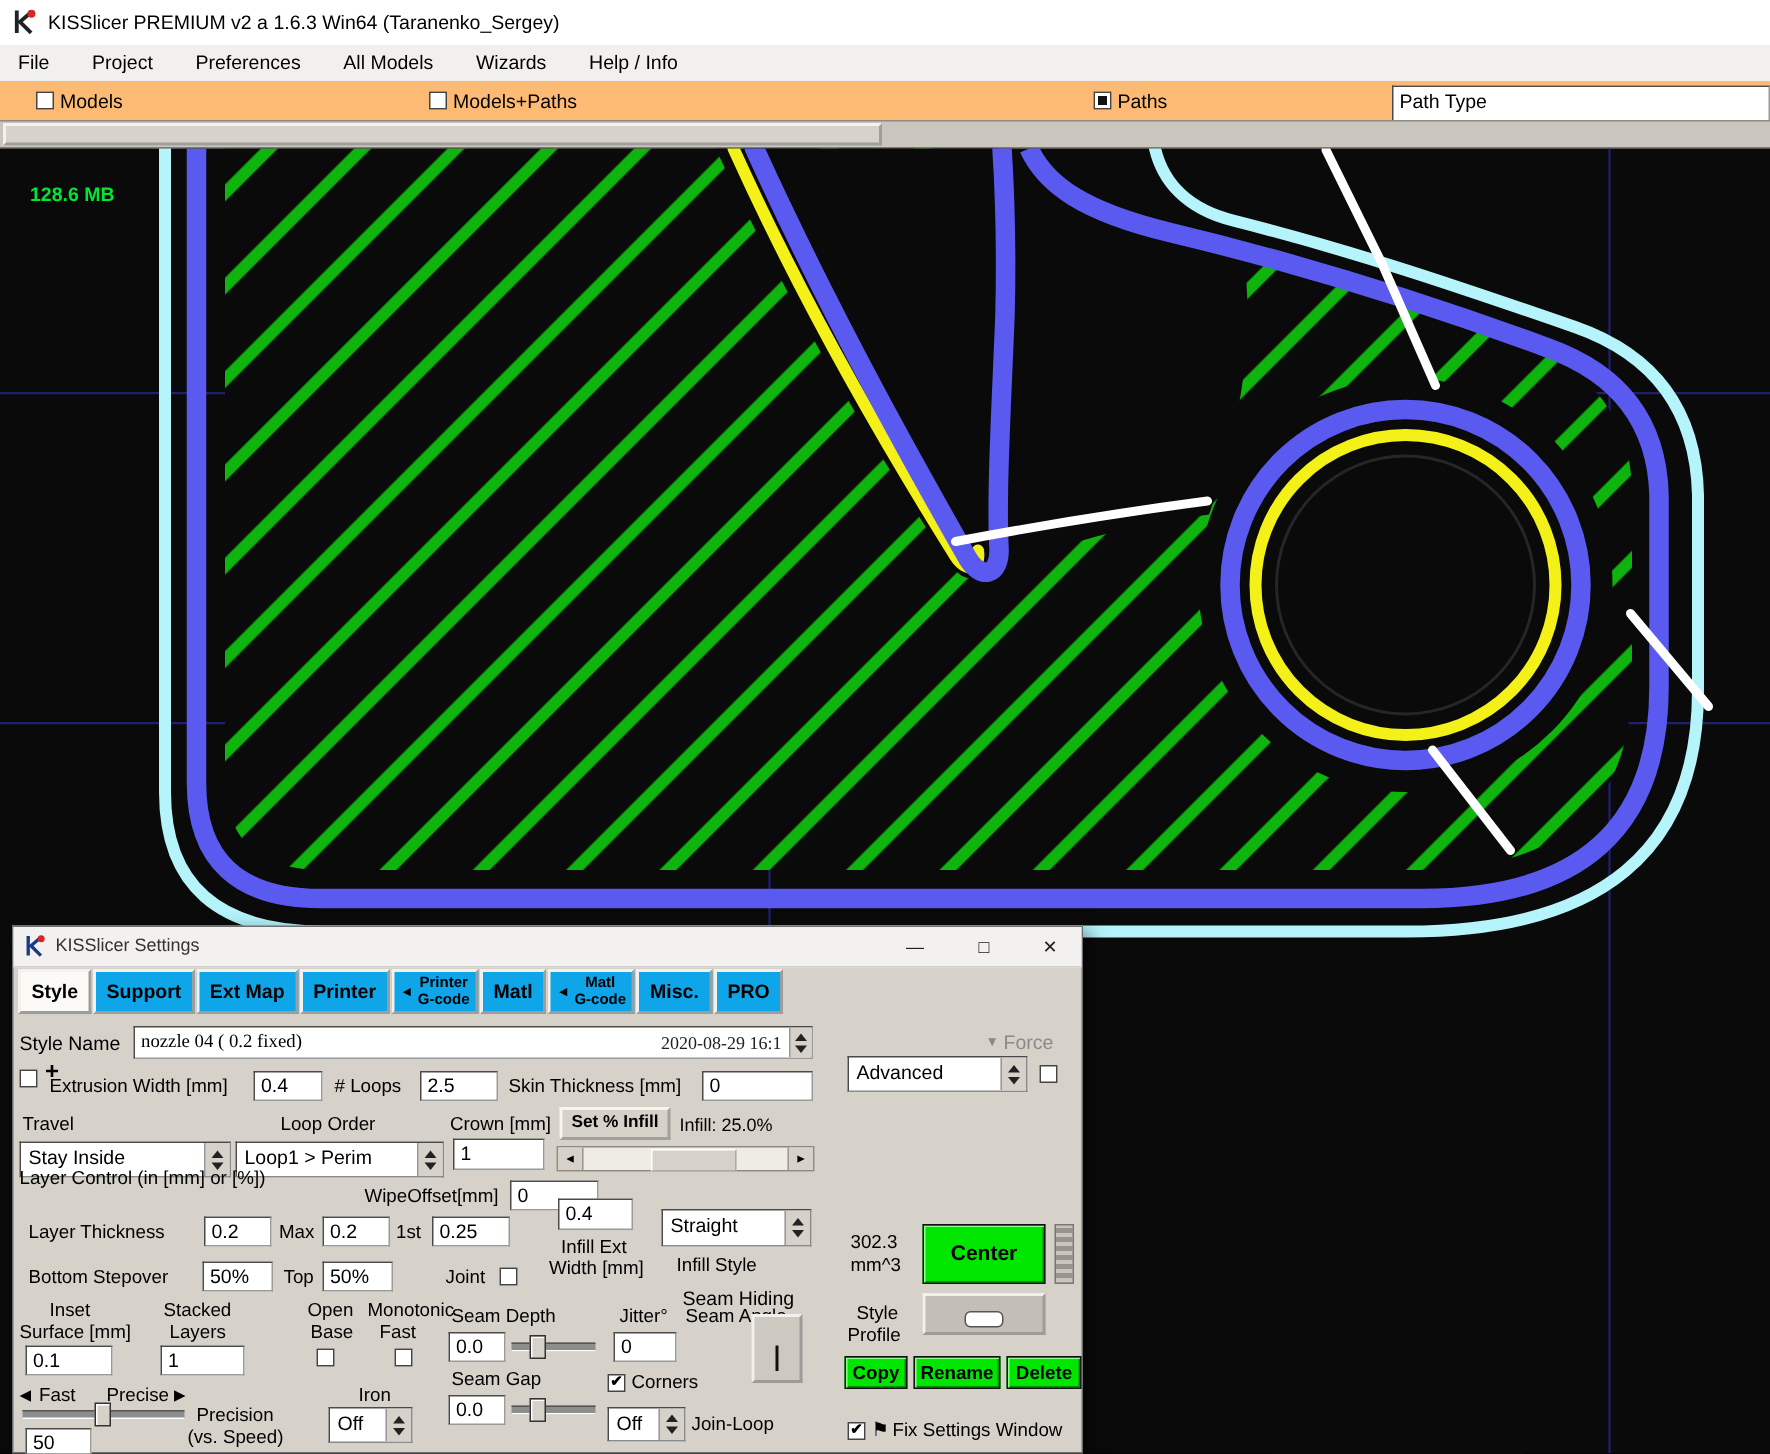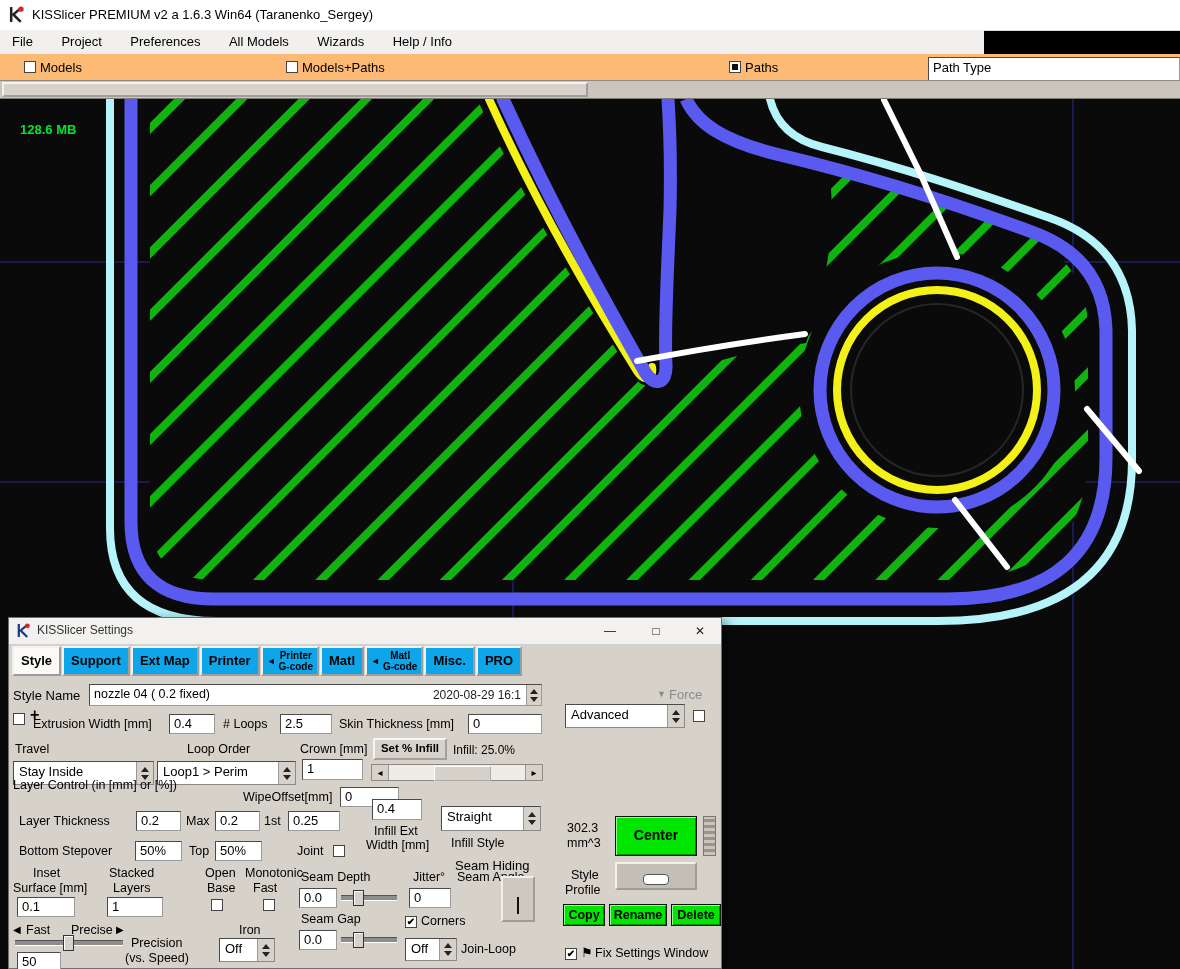--- a/index.html
+++ b/index.html
@@ -2,21 +2,21 @@
 <html><head>
 <meta charset="utf-8">
 <style>
   html,body{margin:0;padding:0}
   body{width:1180px;height:969px;position:relative;overflow:hidden;background:#000;
        font-family:"Liberation Sans",sans-serif;-webkit-font-smoothing:antialiased}
   .abs{position:absolute}
   .lbl{position:absolute;white-space:nowrap;font-size:12.5px;color:#000}
   .fld{position:absolute;background:#fff;border:1px solid #9a9a9a;border-top-color:#4a4a4a;border-left-color:#4a4a4a;
        box-sizing:border-box;font-size:13px;padding:1px 4px;white-space:nowrap;overflow:hidden;color:#000}
-  .mono{font-family:Liberation Sans, sans-serif}
+  .mono{font-family:Liberation Serif, serif}
   .combo{position:absolute;background:#fff;border:1px solid #8a8a8a;border-top-color:#4a4a4a;border-left-color:#4a4a4a;
        box-sizing:border-box;font-size:13px;padding:2px 20px 2px 5px;white-space:nowrap;overflow:hidden}
   .spin{position:absolute;right:0;top:0;bottom:0;width:16px;background:#d6d2c9;border-left:1px solid #999;
        display:flex;flex-direction:column;align-items:center;justify-content:center;gap:3px}
   .tri-u{width:0;height:0;border-left:4px solid transparent;border-right:4px solid transparent;border-bottom:5px solid #222}
   .tri-d{width:0;height:0;border-left:4px solid transparent;border-right:4px solid transparent;border-top:5px solid #222}
   .btn{position:absolute;background:#d6d2c9;border:2px outset #f5f4f1;font-weight:bold;font-size:11.5px;
        text-align:center;box-sizing:border-box;color:#000}
   .gbtn{position:absolute;background:#00e600;border:1px solid #101010;
        box-shadow:inset 1px 1px 0 #90ff90,inset -1px -1px 0 #008d00;
@@ -39,21 +39,21 @@
   <span class="abs" style="left:8px;top:6px;width:17px;height:17px">
     <svg width="17" height="17" viewBox="0 0 16 16">
       <path d="M3 1v14" stroke="#222" stroke-width="2.4" fill="none"></path>
       <path d="M12 2L5 8l7 7" stroke="#222" stroke-width="2.4" fill="none"></path>
       <circle cx="12.2" cy="3" r="2.5" fill="#d42727"></circle>
     </svg>
   </span>
   <span class="abs" style="left:32px;top:0;line-height:30px;font-size:13px;color:#000">KISSlicer PREMIUM v2 a 1.6.3 Win64 (Taranenko_Sergey)</span>
 </div>
 
-<div class="abs" id="menubar" style="left:0;top:30px;width:984px;height:24px;background:#f1f0ee;border-bottom:1px solid #c2410c">
+<div class="abs" id="menubar" style="left:0;top:30px;width:1180px;height:24px;background:#f1f0ee;border-bottom:1px solid #c2410c">
   <span style="display:inline-block;padding:0 12px;font-size:13px;line-height:23px">File</span>
   <span style="display:inline-block;padding:0 12px;font-size:13px;line-height:23px">Project</span>
   <span style="display:inline-block;padding:0 12px;font-size:13px;line-height:23px">Preferences</span>
   <span style="display:inline-block;padding:0 12px;font-size:13px;line-height:23px">All Models</span>
   <span style="display:inline-block;padding:0 12px;font-size:13px;line-height:23px">Wizards</span>
   <span style="display:inline-block;padding:0 12px;font-size:13px;line-height:23px">Help / Info</span>
 </div>
 
 <div class="abs" id="moderow" style="left:0;top:54px;width:1180px;height:26px;background:#fdba74;border-bottom:1px solid #a9a59d">
   <span class="cbx" style="left:24px;top:7px"></span>

